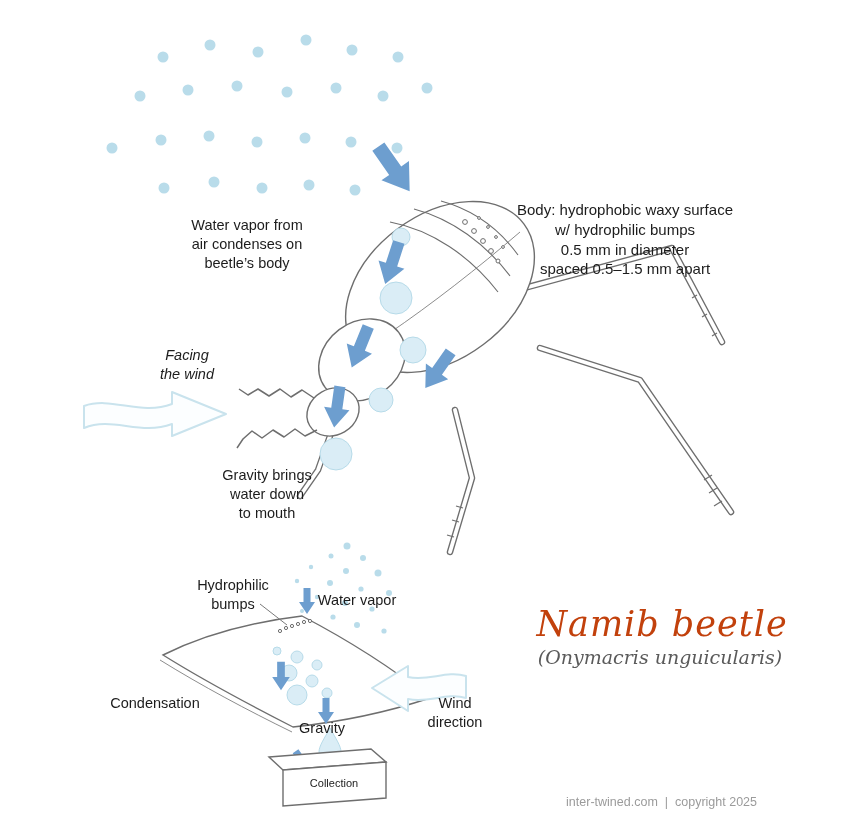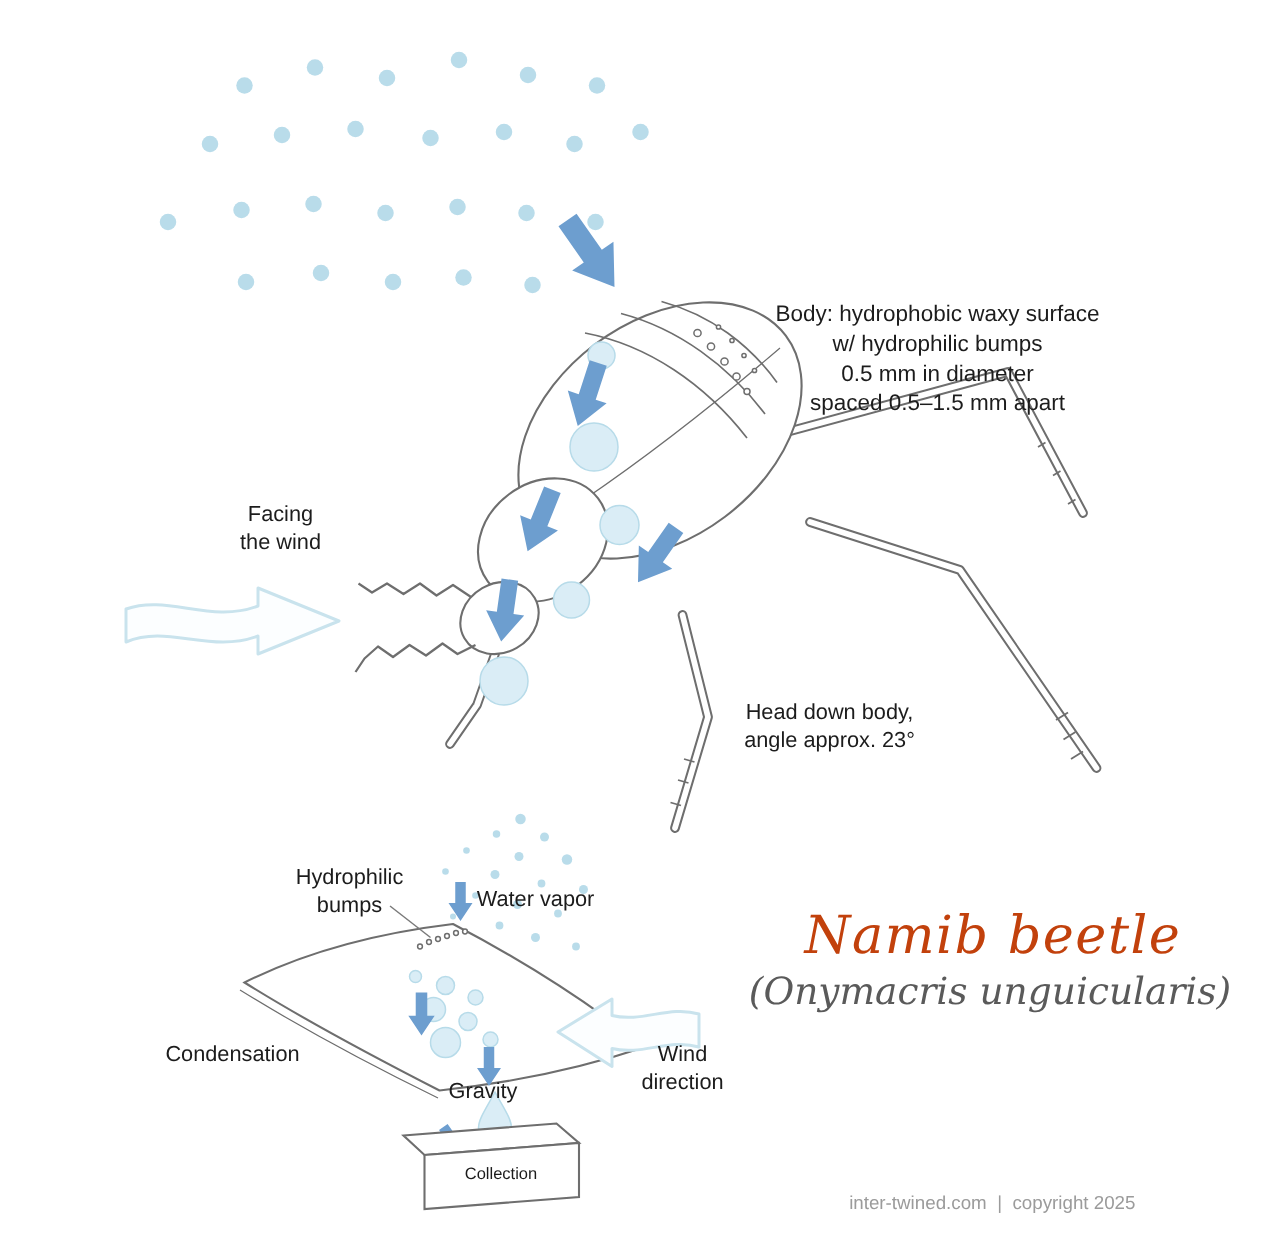--- a/index.html
+++ b/index.html
@@ -15,21 +15,21 @@
   }
   .label.small{font-size:11px;}
   .title-main{
     position:absolute;transform:translateX(-50%);
     font-family:"DejaVu Serif",serif;font-style:italic;
     font-size:35px;color:#c2410c;letter-spacing:1px;white-space:nowrap;
   }
   .title-sub{
     position:absolute;transform:translateX(-50%);
     font-family:"DejaVu Serif",serif;font-style:italic;
-    font-size:25px;color:#5a5a5a;white-space:nowrap;
+    font-size:19px;color:#5a5a5a;white-space:nowrap;
   }
   .footer{
     position:absolute;right:100px;top:795px;
     font-size:12.5px;color:#9b9b9b;white-space:nowrap;
   }
   
   .vapor circle{fill:var(--vapor);}
   .arrow{fill:var(--arrow);}
   .body{fill:#ffffff;stroke:var(--outline);stroke-width:1.4;}
   .thin{fill:none;stroke:var(--outline);stroke-width:1.1;}
@@ -203,28 +203,32 @@
 
       <path class="windarrow" d="M466 676 C 446 670, 428 682, 408 677 L408 666 L372 688 L408 711 L408 699 C 428 704, 446 692, 466 698 Z"></path>
 
       <g>
         <path class="body" d="M269 757 L371 749 L386 762 L283 770 Z"></path>
         <path class="body" d="M283 770 L386 762 L386 798 L283 806 Z"></path>
       </g>
     </g>
   </svg>
 
+  <div class="label" style="left:247px;top:216px;">Water vapor from
+air condenses on
+beetle’s body</div>
   <div class="label" style="left:625px;top:160px;font-size:15px;margin-top:40px;">Body: hydrophobic waxy surface
 w/ hydrophilic bumps
 0.5 mm in diameter
 spaced 0.5–1.5 mm apart</div>
-  <div class="label" style="left:187px;top:334px;">Facing
+  <div class="label" style="left:187px;top:346px;font-style:italic;">Facing
 the wind</div>
-  <div class="label" style="left:553px;top:466px;">Head down body,
-angle approx. 23°</div>
+  <div class="label" style="left:267px;top:466px;">Gravity brings
+water down
+to mouth</div>
 
   <div class="label" style="left:233px;top:576px;text-align:center;">Hydrophilic
 bumps</div>
   <div class="label" style="left:357px;top:591px;">Water vapor</div>
   <div class="label" style="left:155px;top:694px;">Condensation</div>
   <div class="label" style="left:322px;top:719px;">Gravity</div>
   <div class="label" style="left:455px;top:694px;">Wind
 direction</div>
   <div class="label small" style="left:334px;top:776px;">Collection</div>
 

